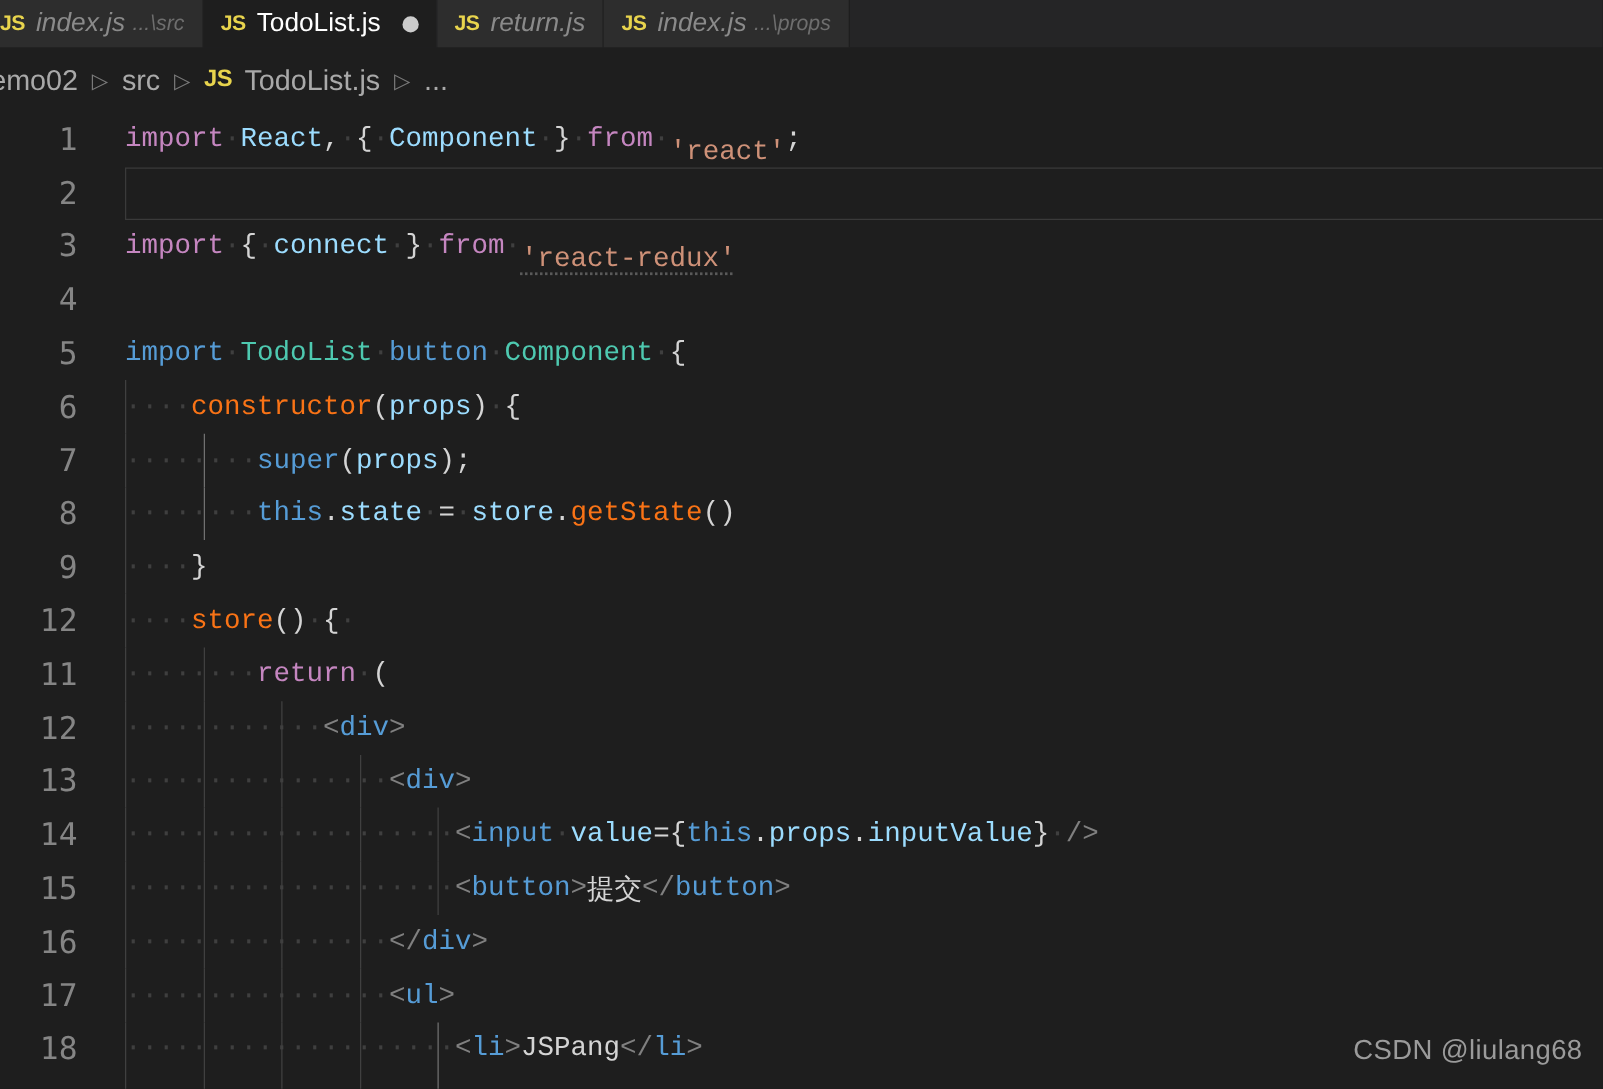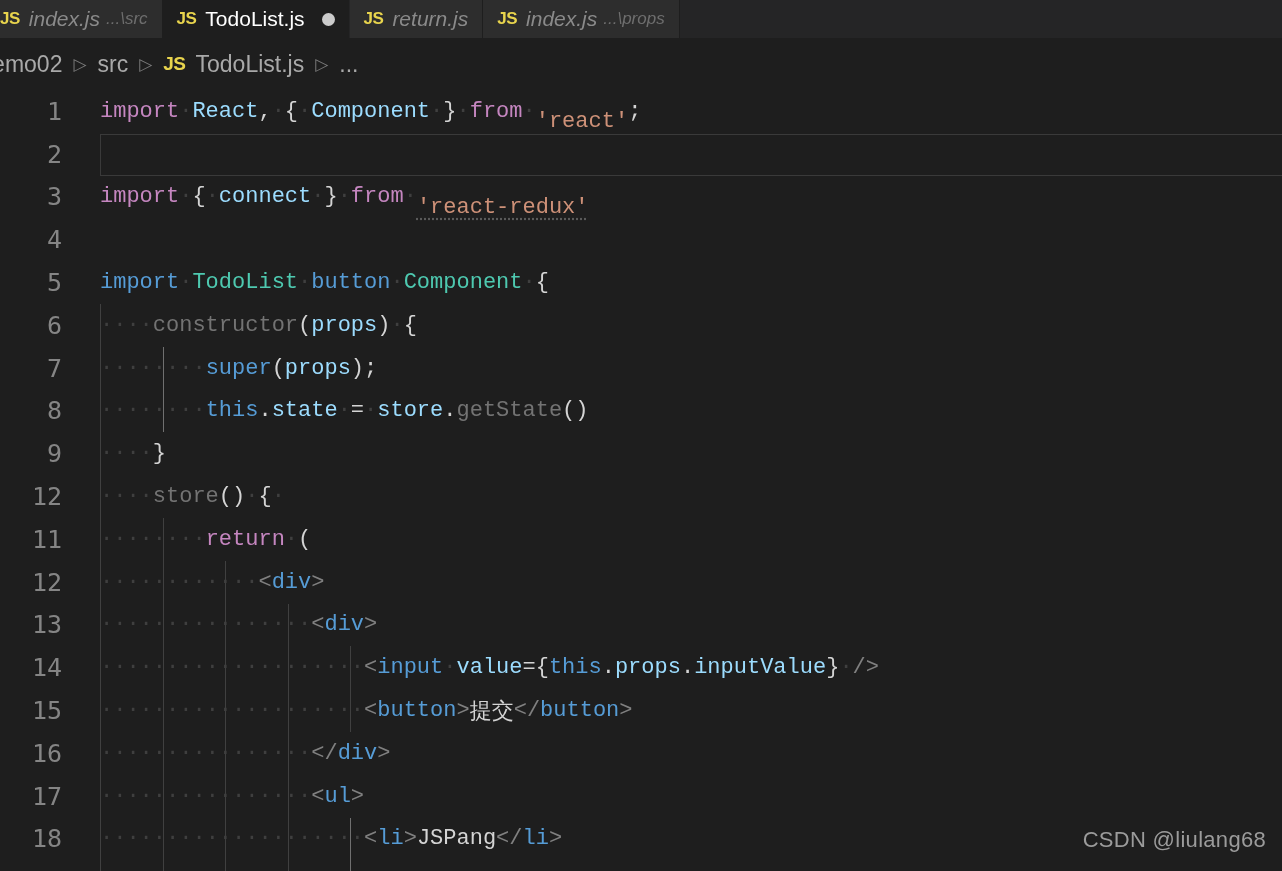--- a/index.html
+++ b/index.html
@@ -128,21 +128,21 @@
     width:1px; height:42.8px;
     background:#404040;
   }
   .guide.active{ background:#707070; }
 
   
   .k-keyword{ color:#c586c0; }   
   .k-ctrl   { color:#569cd6; }   
   .k-type   { color:#4ec9b0; }   
   .k-var    { color:#9cdcfe; }   
-  .k-fn     { color:#737373; }   
+  .k-fn     { color:#f97316; }   
   .k-str    { color:#ce9178;margin-top:21px; }   
   .k-punct  { color:#d4d4d4; }
   .k-gray   { color:#808080; }
   .k-white  { color:#d4d4d4; }
   .dot{ color:#3f3f3f; }
   .squig{
     text-decoration:underline;
     text-decoration-color:#5a5a5a;
     text-decoration-style:dotted;
     text-underline-offset:5px;

